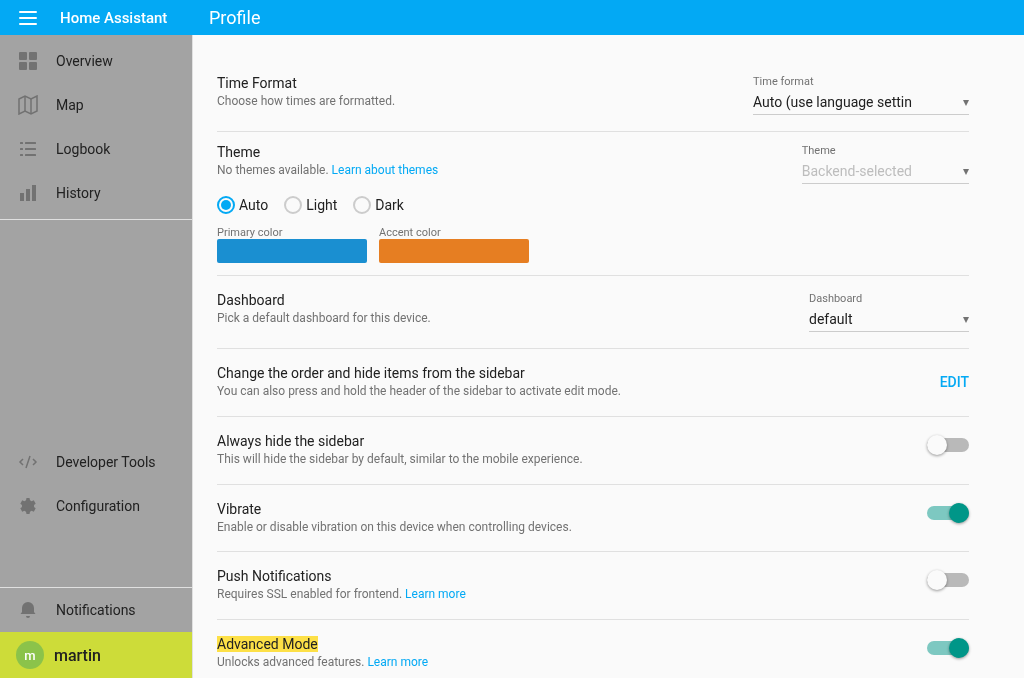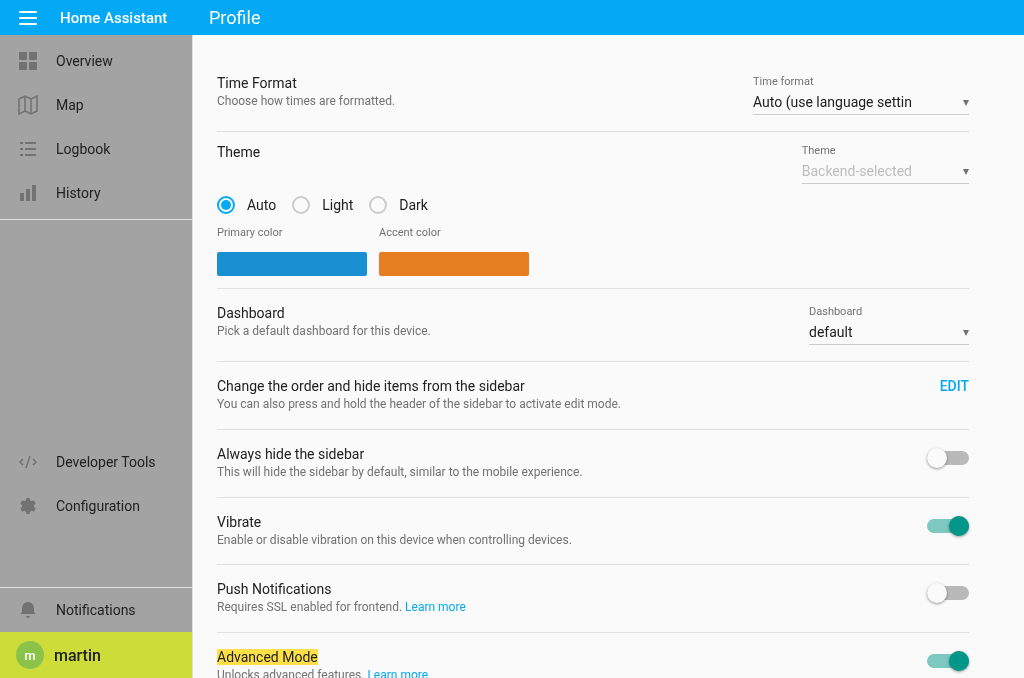--- a/index.html
+++ b/index.html
@@ -232,21 +232,21 @@
     }
     .radio-group {
       display: flex;
       align-items: center;
       gap: 16px;
       margin-bottom: 12px;
     }
     .radio-option {
       display: flex;
       align-items: center;
-      gap: 12px;
+      gap: 4px;
       cursor: pointer;
     }
     .radio-circle {
       width: 18px;
       height: 18px;
       border-radius: 50%;
       border: 2px solid #ccc;
       display: flex;
       align-items: center;
       justify-content: center;
@@ -266,36 +266,36 @@
       color: #212121;
     }
     .color-bar-row {
       display: flex;
       gap: 12px;
       align-items: center;
     }
     .color-bar-group {
       display: flex;
       flex-direction: column;
-      gap: 13px;
+      gap: 0;
     }
     .color-bar-label {
       font-size: 11px;
       color: #727272;
     }
     .color-bar {
       height: 24px;
       width: 150px;
       border-radius: 2px;
     }
 
     
     .sidebar-change-row {
       display: flex;
-      align-items: flex-start;
+      align-items: center;
       padding: 16px 0;
       border-bottom: 1px solid #e0e0e0;
     }
     .edit-link {
       color: #03a9f4;
       font-size: 14px;
       font-weight: 500;
       cursor: pointer;
       text-decoration: none;
       flex-shrink: 0;
@@ -438,20 +438,24 @@
               <span class="select-arrow">▾</span>
             </div>
           </div>
         </div>
       </div>
 
       <div class="theme-row">
         <div class="theme-header">
           <div class="setting-info">
             <div class="setting-title">Theme</div>
+            <div class="setting-desc">
+              <span>No themes available.</span>
+              <a href="#">Learn about themes</a>
+            </div>
           </div>
           <div class="setting-control">
             <div class="select-wrapper select-disabled">
               <div class="select-label">Theme</div>
               <div class="select-field">
                 <span>Backend-selected</span>
                 <span class="select-arrow">▾</span>
               </div>
             </div>
           </div>

